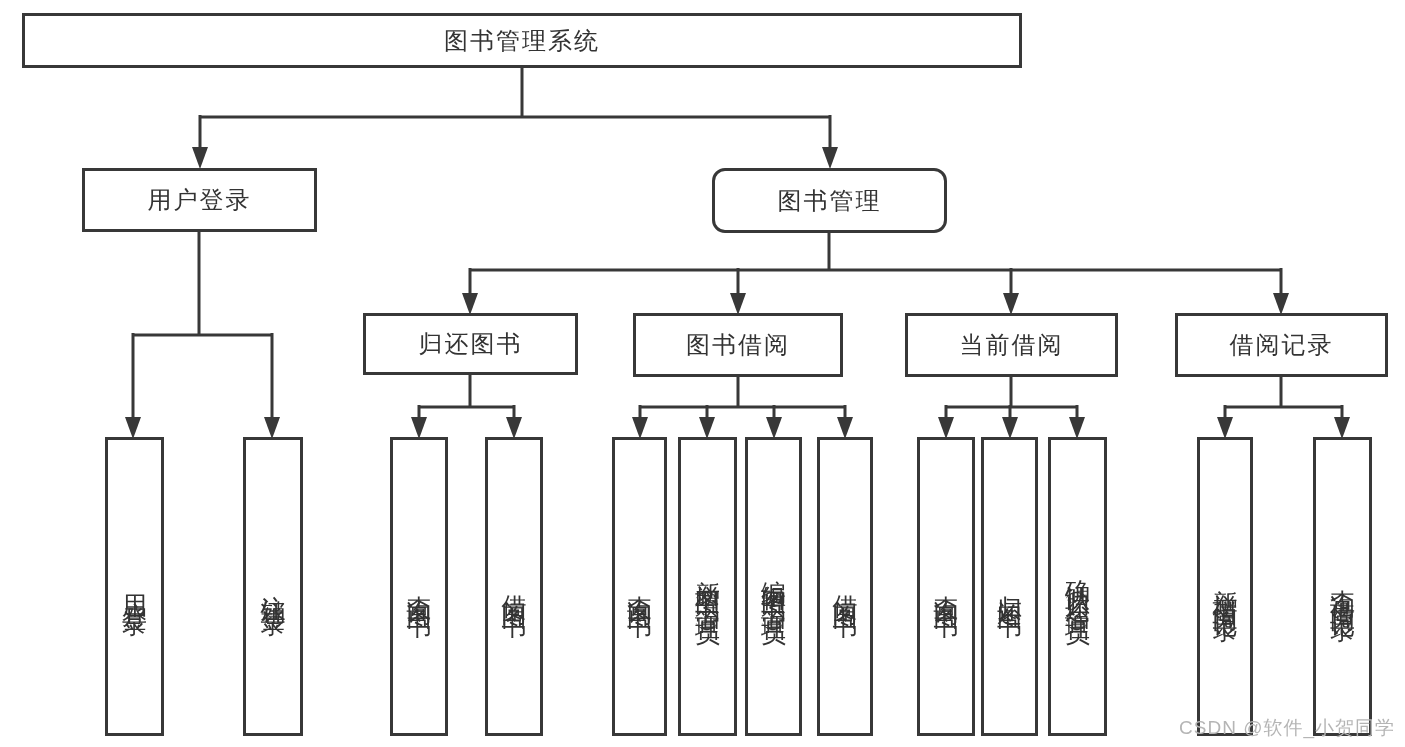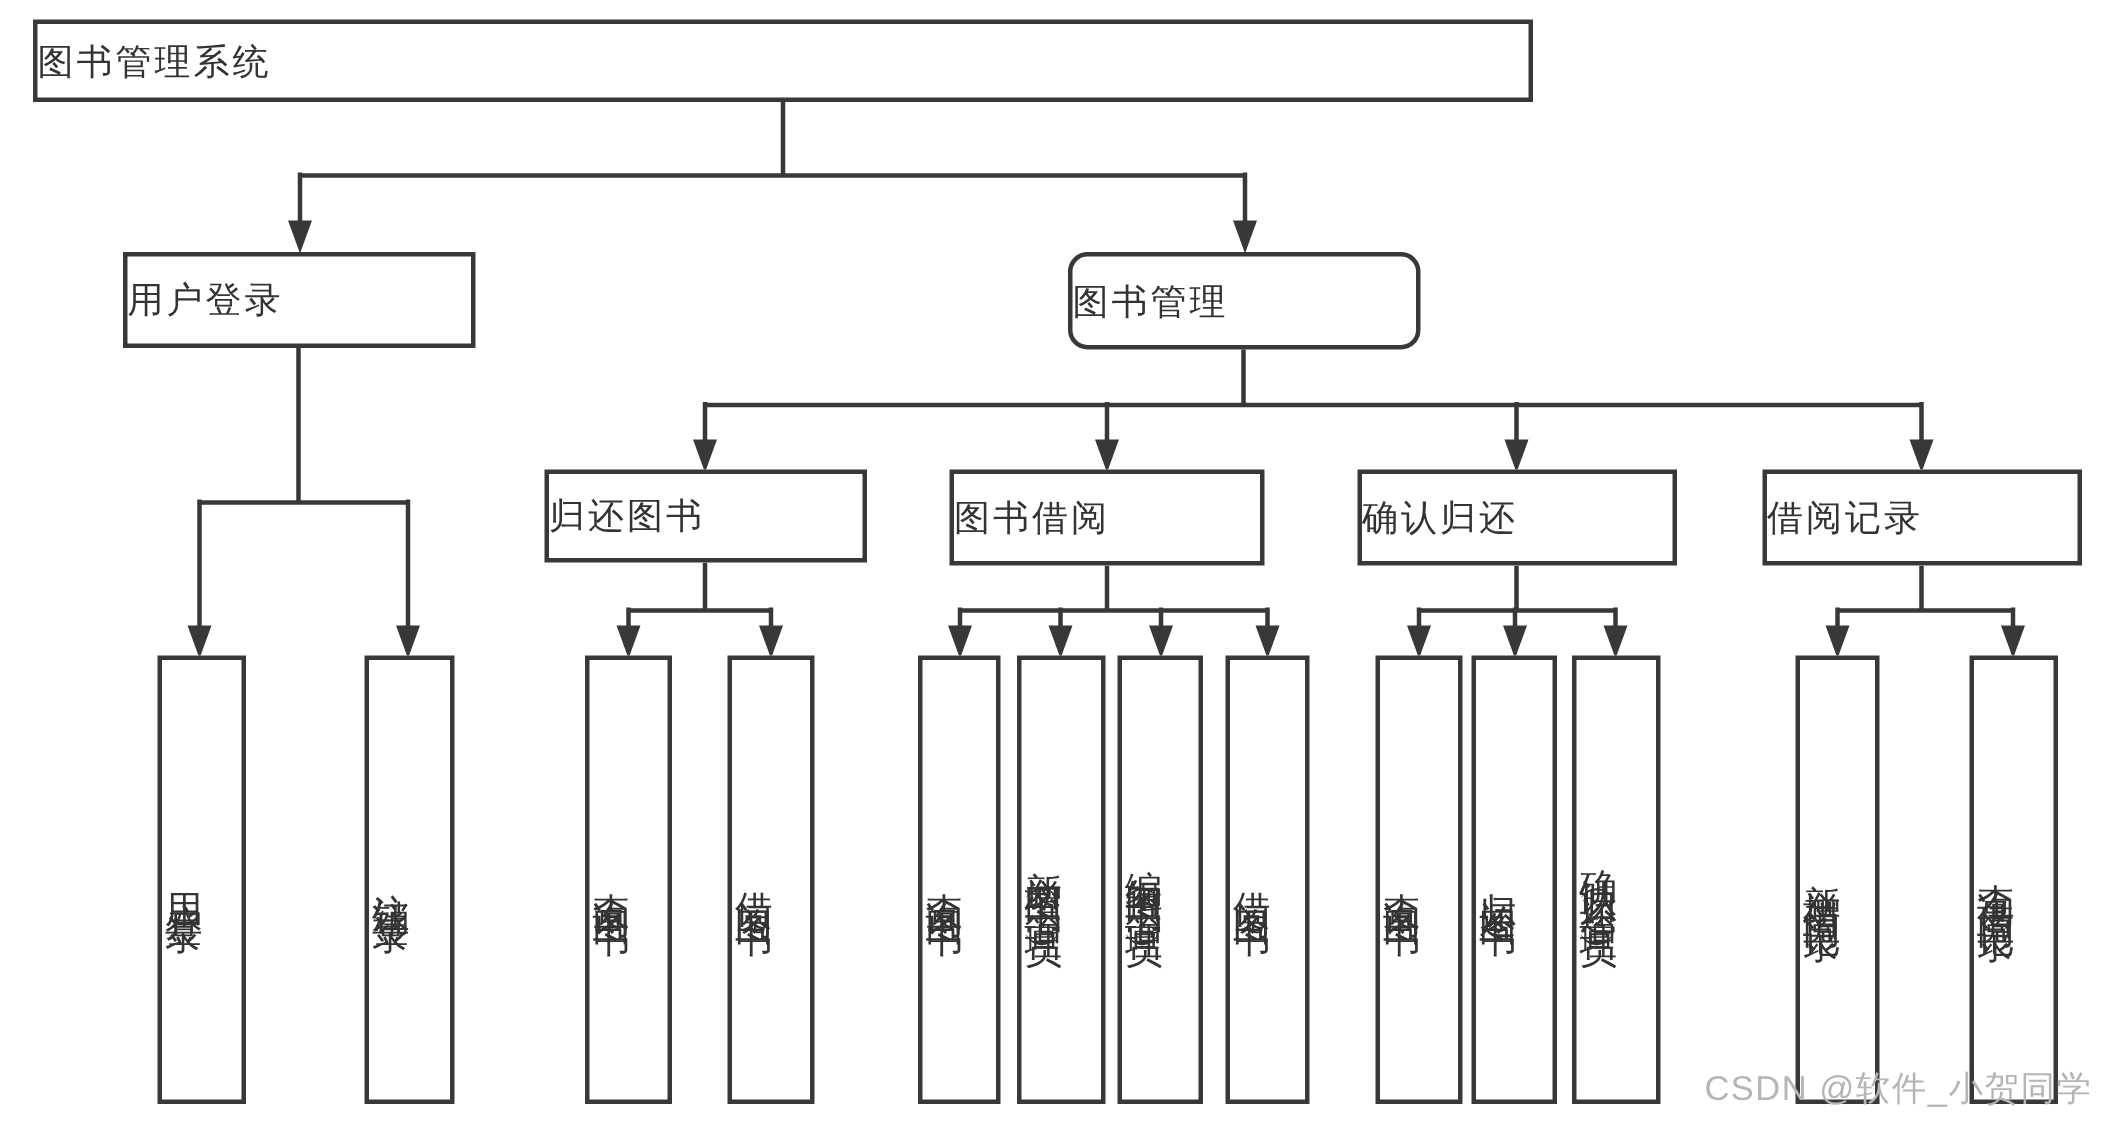--- a/index.html
+++ b/index.html
@@ -6,21 +6,21 @@
   body{
     width:1405px;height:747px;position:relative;overflow:hidden;
     background:var(--background,#ffffff);
     font-family:"Liberation Sans","DejaVu Sans",sans-serif;
     color:var(--text,#333333);
   }
   .box{
     position:absolute;box-sizing:border-box;
     border:3px solid var(--line,#383838);
     background:var(--background,#ffffff);
-    display:flex;align-items:center;font-family:Liberation Mono, monospace;
+    display:flex;align-items:center;justify-content:center;
   }
   .h-label{font-size:24px;letter-spacing:2px;white-space:nowrap;}
   .v-label{
     writing-mode:vertical-rl;text-orientation:mixed;
     font-size:25px;letter-spacing:6px;line-height:1;white-space:nowrap;
   }
   
   #root-box{left:22px;top:13px;width:1000px;height:55px;}
   
   #l2-0{left:82px;top:168px;width:235px;height:64px;}
@@ -45,21 +45,21 @@
   #leaf-10{left:1048px;width:59px;}
   #leaf-11{left:1197px;width:56px;}
   #leaf-12{left:1313px;width:59px;}
   
   #connector-layer{position:absolute;left:0;top:0;width:1405px;height:747px;pointer-events:none;}
   #connector-layer path{stroke:var(--line,#383838);stroke-width:3;fill:none;}
   #connector-layer polygon{fill:var(--line,#383838);stroke:none;}
   
   #watermark{
     position:absolute;right:10px;bottom:6px;
-    font-size:23px;letter-spacing:1px;
+    font-size:19px;letter-spacing:1px;
     color:var(--watermark,#b5b5b5);white-space:nowrap;
   }
 </style>
 </head>
 <body>
 
 <div>
 
   <svg id="connector-layer" viewBox="0 0 1405 747" xmlns="http://www.w3.org/2000/svg">
     <g>
@@ -115,21 +115,21 @@
     <span class="h-label">图书管理</span>
   </div>
 
   <div class="box" id="l3-0">
     <span class="h-label">归还图书</span>
   </div>
   <div class="box" id="l3-1">
     <span class="h-label">图书借阅</span>
   </div>
   <div class="box" id="l3-2">
-    <span class="h-label">确认归还</span>
+    <span class="h-label">当前借阅</span>
   </div>
   <div class="box" id="l3-3">
     <span class="h-label">借阅记录</span>
   </div>
 
   <div class="box leaf" id="leaf-0">
     <span class="v-label">用户登录</span>
   </div>
   <div class="box leaf" id="leaf-1">
     <span class="v-label">注销登录</span>

